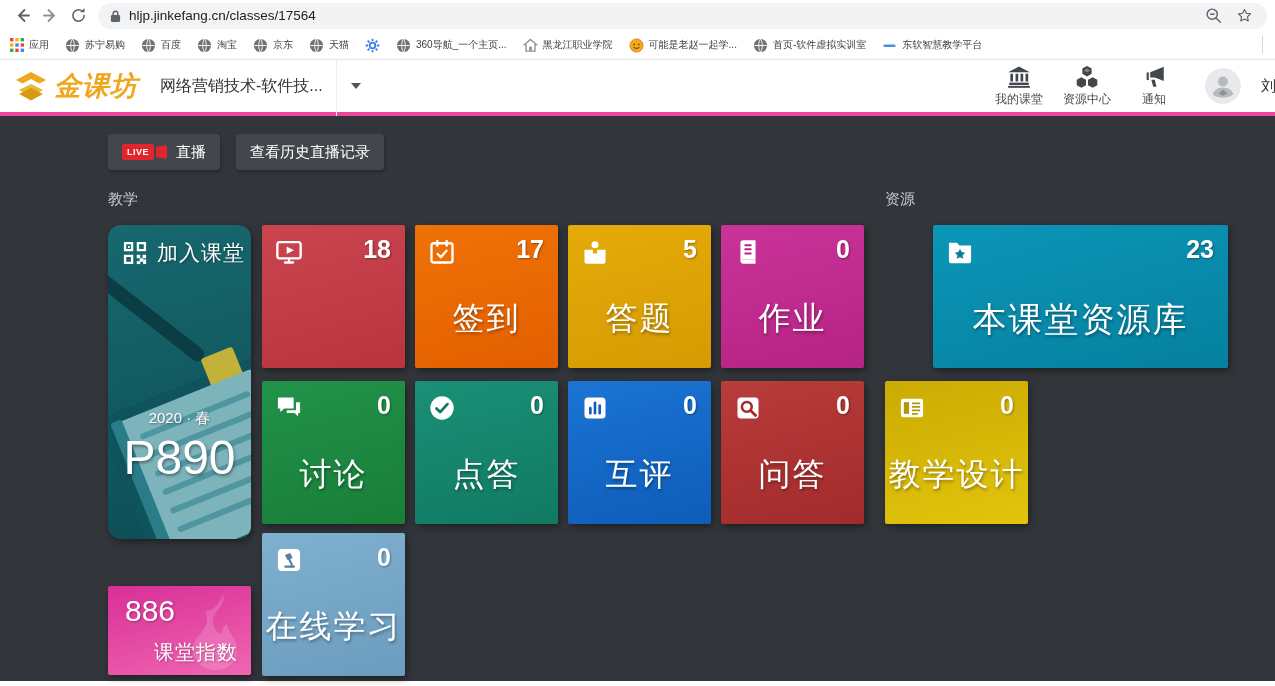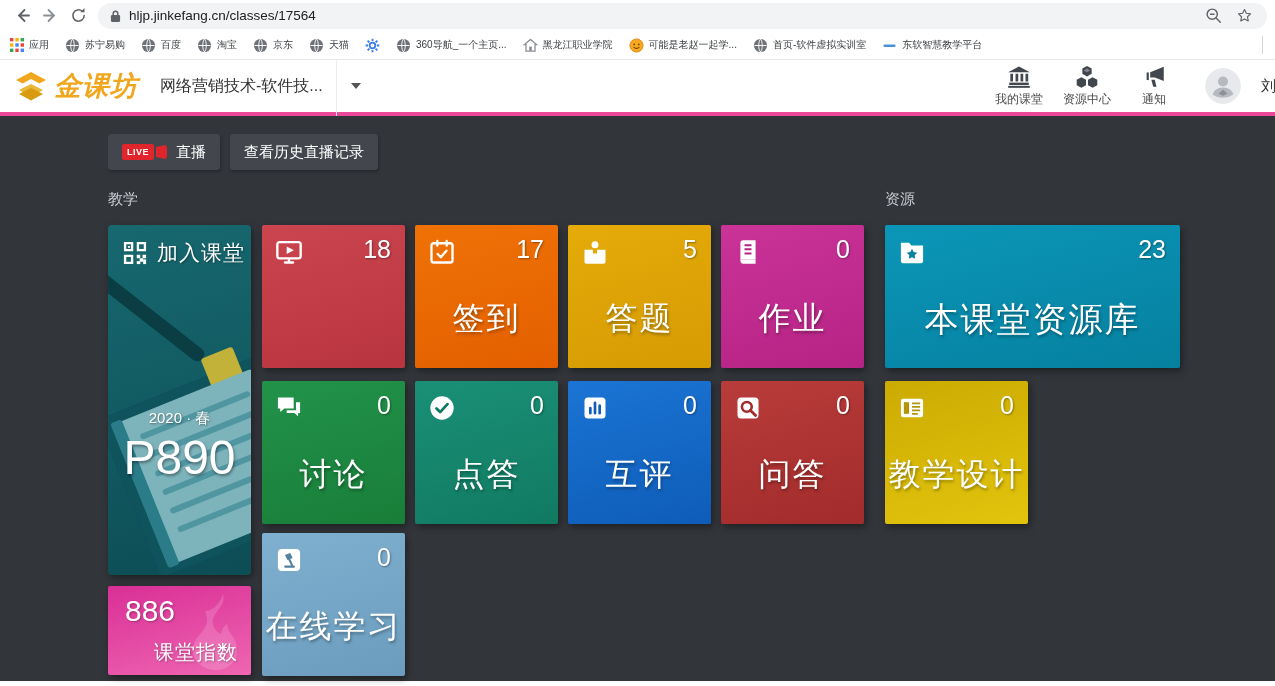--- a/index.html
+++ b/index.html
@@ -28,39 +28,39 @@
   .caret { width:0; height:0; border-left:5px solid transparent; border-right:5px solid transparent; border-top:6px solid #555; }
   .hdr-divider { position:absolute; left:336px; top:0; width:1px; height:56px; background:#ececec; }
   .hdr-right { margin-left:auto; display:flex; align-items:center; gap:20px; padding-right:0; }
   .hdr-item { display:flex; flex-direction:column; align-items:center; cursor:pointer; min-width:46px; }
   .hdr-item .hlabel { font-size:12px; color:#4a4a4a; margin-top:1px; white-space:nowrap; }
   .avatar { width:36px; height:36px; border-radius:50%; overflow:hidden; margin-left:8px; cursor:pointer; flex:0 0 auto; }
   .user-name { font-size:15px; color:#333; width:14px; overflow:hidden; white-space:nowrap; }
 
   
   .content { position:relative; width:1275px; height:565px; background:#32353a; }
-  .actions { position:absolute; left:108px; top:18px; display:flex; gap:10px; }
+  .actions { position:absolute; left:108px; top:18px; display:flex; gap:16px; }
   .btn { height:36px; background:#43474d; color:#fff; display:flex; align-items:center; padding:0 14px; font-size:15px; border-radius:3px; cursor:pointer; box-shadow:1px 2px 3px rgba(0,0,0,.25); }
   .live-badge { background:#e0252c; color:#fff; font-size:9px; font-weight:bold; letter-spacing:.5px; padding:3px 5px; border-radius:2px; margin-right:2px; }
   .live-cam { margin-right:8px; }
   .section-label { position:absolute; font-size:15px; color:#c9ccd1; }
   .lbl-teach { left:108px; top:74px; }
   .lbl-res { left:885px; top:74px; }
 
   .tile { position:absolute; width:143px; height:143px; border-radius:2px; color:#fff; cursor:pointer; box-shadow:2px 3px 7px rgba(0,0,0,.4); }
   .tile .t-icon { position:absolute; left:13px; top:13px; line-height:0; }
-  .tile .t-count { position:absolute; right:14px; top:10px; font-size:25px; font-weight:400; text-shadow:1px 1px 2px rgba(0,0,0,.35); }
+  .tile .t-count { position:absolute; right:14px; top:10px; font-size:25px; font-weight:700; text-shadow:1px 1px 2px rgba(0,0,0,.35); }
   .tile .t-label { position:absolute; left:0; right:0; top:72px; text-align:center; font-size:32px; letter-spacing:2px; text-shadow:1px 2px 3px rgba(0,0,0,.35); white-space:nowrap; }
-  .tile.wide { width:295px; }
+  .tile.wide { width:295px;margin-left:48px; }
   .tile.wide .t-label { font-size:34px; }
   .cut { fill:var(--tc,#555); }
   .cutstroke { stroke:var(--tc,#555); fill:none; }
 
   
-  .join-card { position:absolute; left:108px; top:109px; width:143px; height:350px; border-radius:4px; overflow:hidden; cursor:pointer; color:#fff; box-shadow:2px 3px 7px rgba(0,0,0,.4); }
+  .join-card { position:absolute; left:108px; top:109px; width:143px; height:314px; border-radius:13px; overflow:hidden; cursor:pointer; color:#fff; box-shadow:2px 3px 7px rgba(0,0,0,.4); }
   .join-head { position:absolute; left:13px; top:14px; display:flex; align-items:center; gap:8px; z-index:2; }
   .join-label { font-size:21px; letter-spacing:1px; text-shadow:1px 1px 2px rgba(0,0,0,.35); }
   .join-mid { position:absolute; left:0; right:0; top:184px; text-align:center; z-index:2; }
   .join-term { font-size:15px; text-shadow:1px 1px 2px rgba(0,0,0,.4); }
   .join-code { font-size:48px; font-weight:500; margin-top:2px; text-shadow:1px 2px 3px rgba(0,0,0,.4); }
   .join-art { position:absolute; left:0; top:0; z-index:1; }
 
   
   .index-card { position:absolute; left:108px; top:470px; width:143px; height:89px; border-radius:2px; overflow:hidden; color:#fff; cursor:pointer; box-shadow:2px 3px 7px rgba(0,0,0,.4); }
   .index-value { position:absolute; left:17px; top:8px; font-size:30px; text-shadow:1px 1px 2px rgba(0,0,0,.3); }

